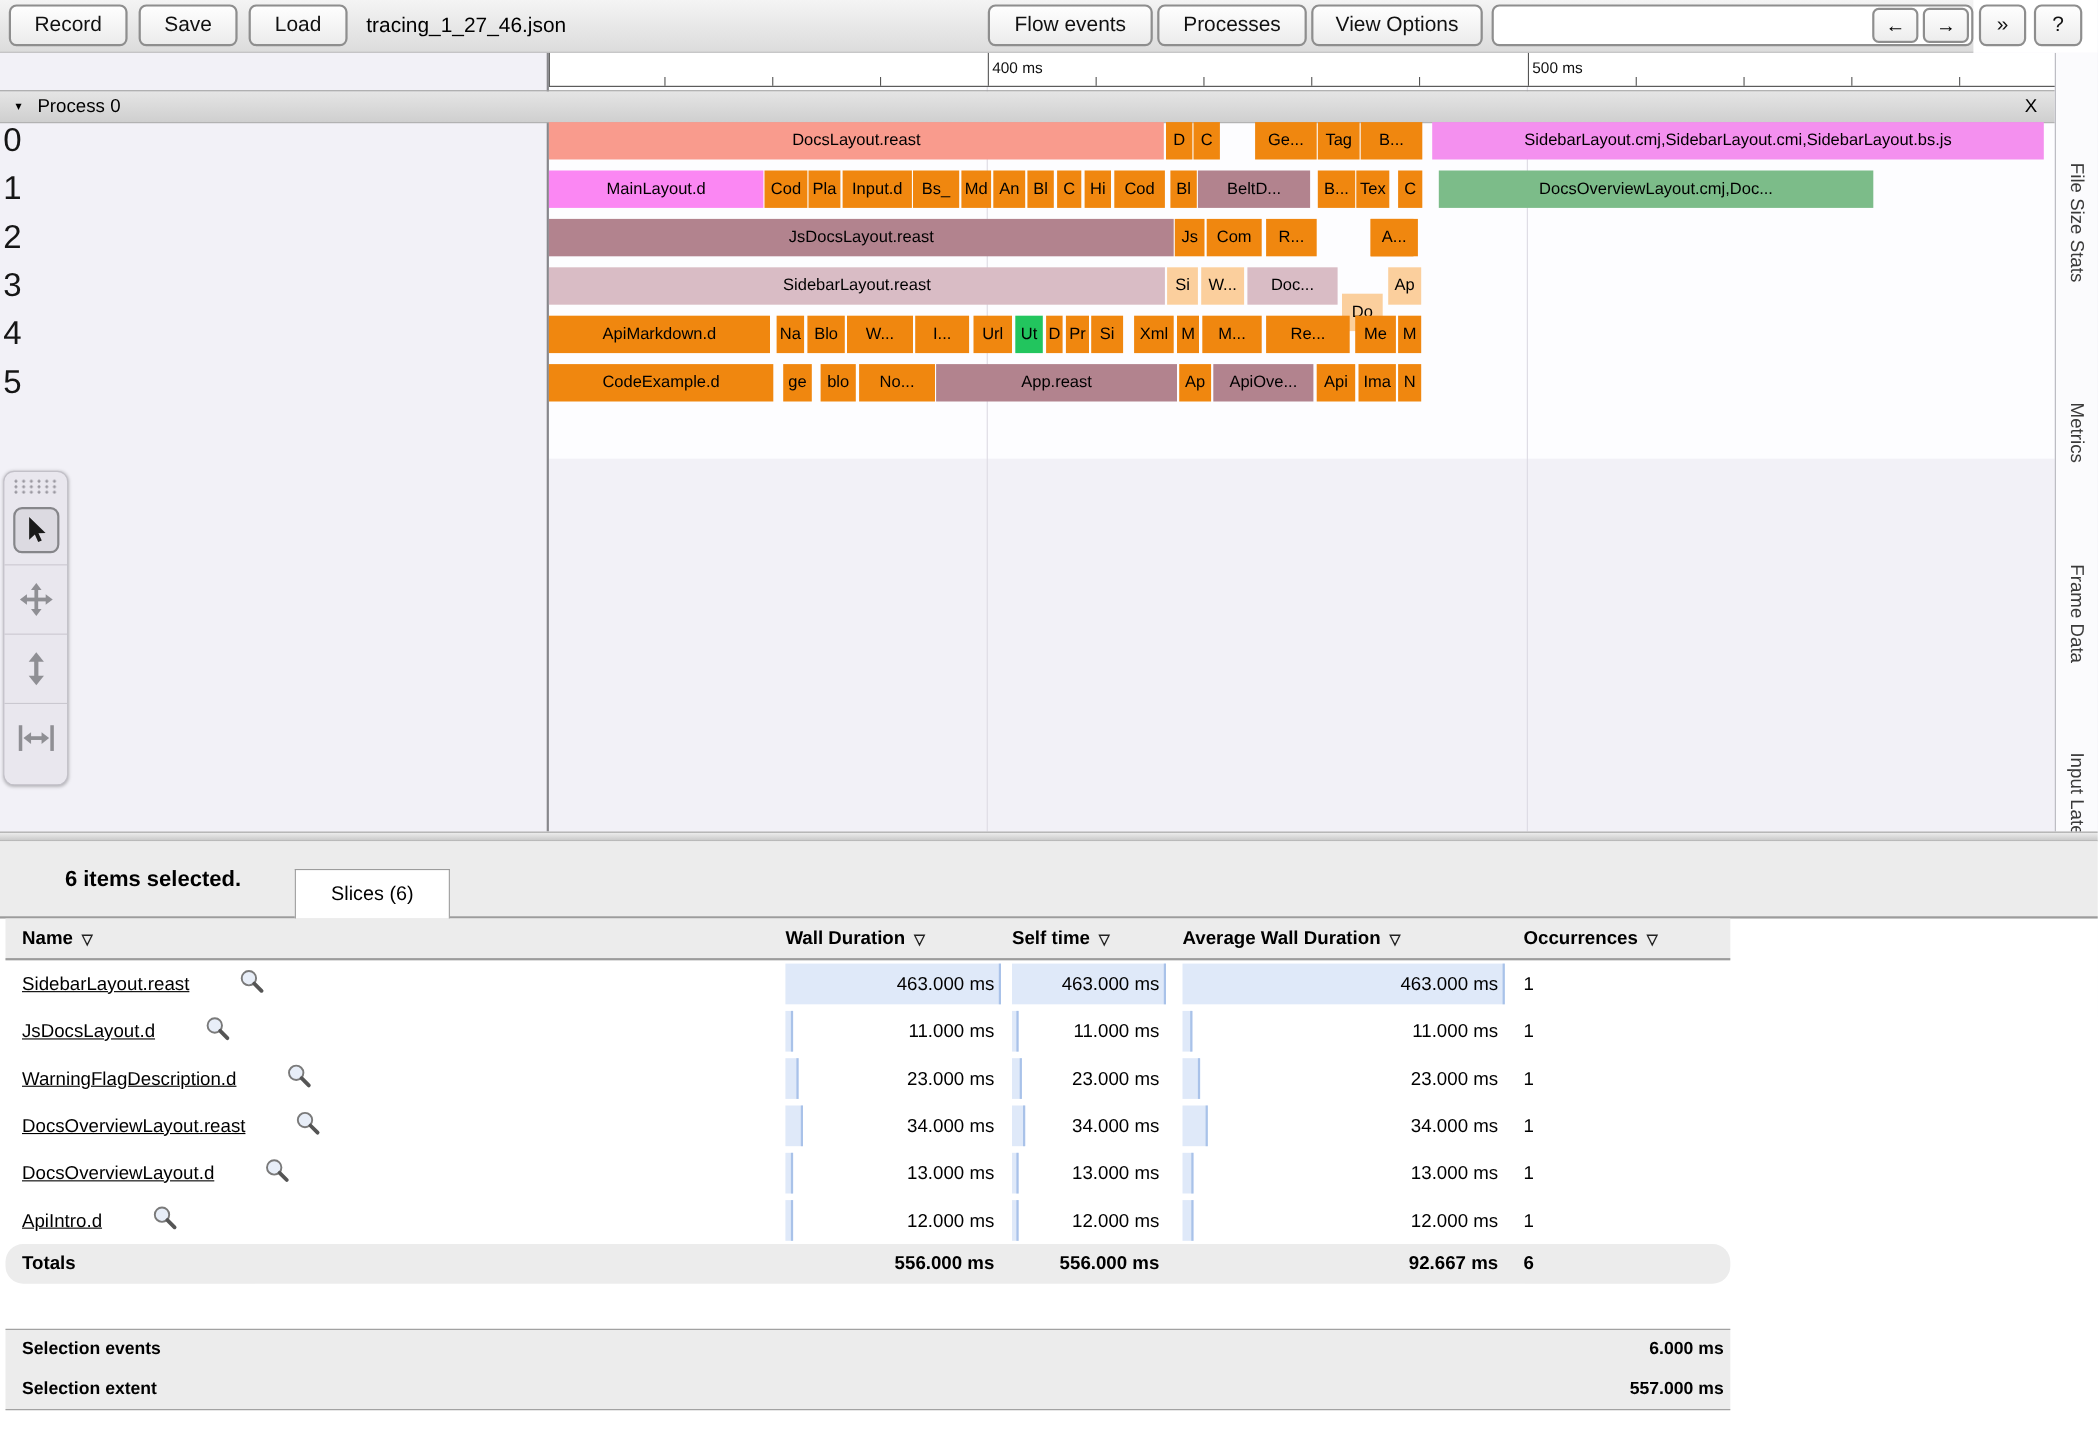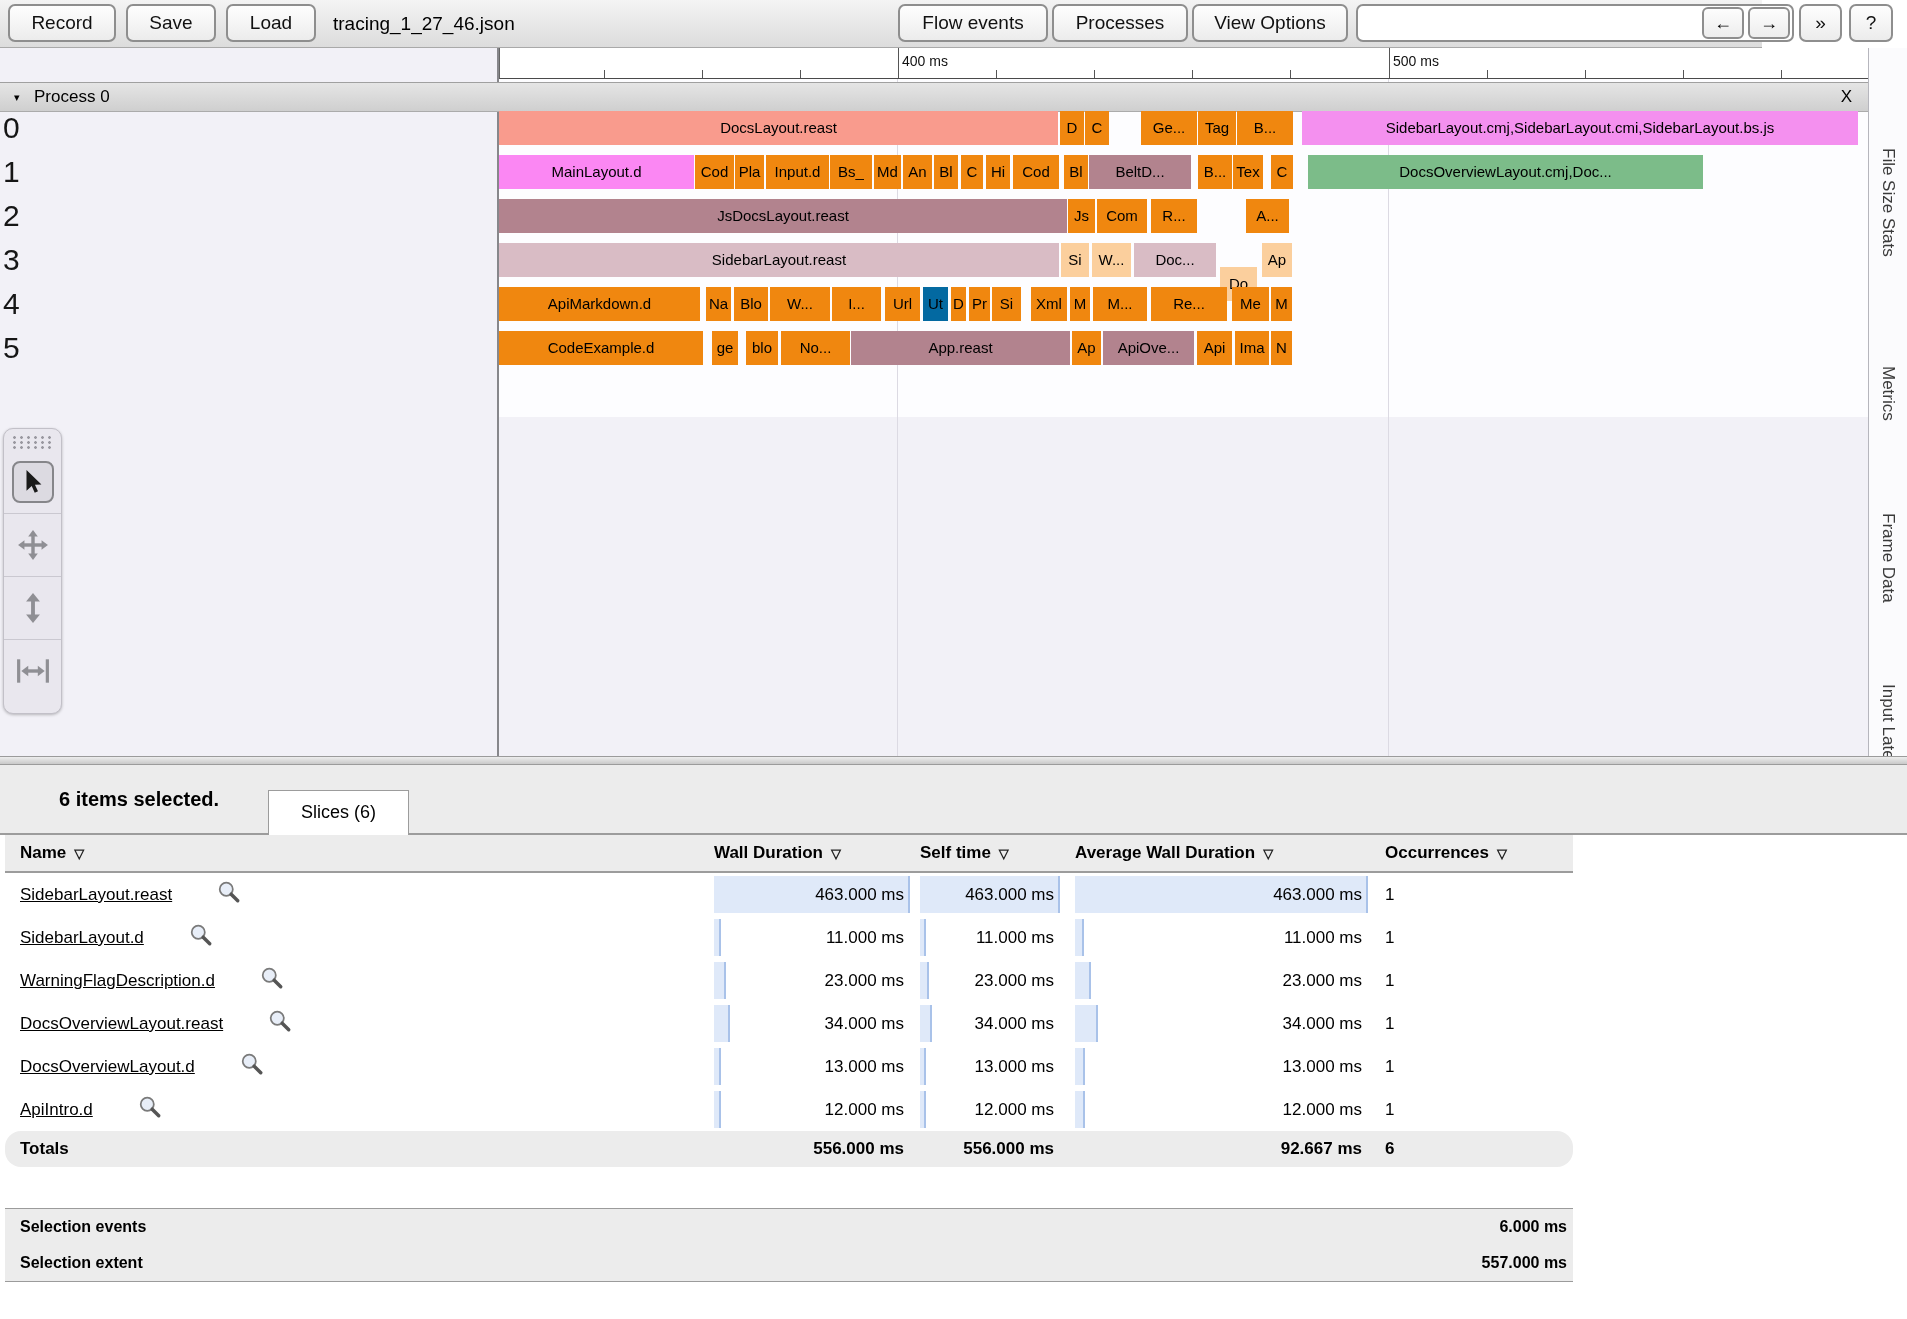--- a/index.html
+++ b/index.html
@@ -3,21 +3,21 @@
 <meta charset="utf-8">
 <style>
   html,body{margin:0;padding:0;}
   body{
     width:1907px;height:1319px;position:relative;overflow:hidden;
     background:#fff;font-family:"Liberation Sans",sans-serif;color:#000;
     -webkit-font-smoothing:antialiased;
   }
   
   #toolbar{position:absolute;left:0;top:0;width:1762px;height:47px;
-    background:linear-gradient(#f4f4f4,#dcdcdc);border-bottom:1px solid #a9a9a9;}
+    background:linear-gradient(#f4f4f4,#dcdcdc);border-bottom:1px solid #a9a9a9;padding-left:32px;}
   .tbtn{position:absolute;top:4px;height:38px;box-sizing:border-box;
     border:2px solid #8e8e8e;border-radius:7px;
     background:linear-gradient(#fefefe,#ececec);
     font-size:19px;line-height:34px;text-align:center;color:#111;cursor:default;}
   #btn-record{left:8px;width:108px;}
   #btn-save{left:126px;width:90px;}
   #btn-load{left:226px;width:90px;}
   #filename{position:absolute;left:333px;top:0;height:47px;line-height:47px;font-size:19px;}
   #btn-flow{left:898px;width:150px;}
   #btn-processes{left:1052px;width:136px;}
@@ -191,21 +191,21 @@
       <div class="seg" title="Doc..." style="left: 1134px; top: 195px; width: 82px; background: rgb(217, 188, 197);">Doc...</div>
       <div class="seg" title="Do" style="left: 1220px; top: 195px; width: 37px; background: rgb(251, 207, 157); margin-top: 24px;">Do</div>
       <div class="seg" title="Ap" style="left: 1262px; top: 195px; width: 30px; background: rgb(251, 207, 157);">Ap</div>
       <div class="track-num" style="top: 239px;">4</div>
       <div class="seg" title="ApiMarkdown.d" style="left: 499px; top: 239px; width: 201px; background: rgb(240, 135, 15);">ApiMarkdown.d</div>
       <div class="seg" title="Na" style="left: 706px; top: 239px; width: 25px; background: rgb(240, 135, 15);">Na</div>
       <div class="seg" title="Blo" style="left: 734px; top: 239px; width: 34px; background: rgb(240, 135, 15);">Blo</div>
       <div class="seg" title="W..." style="left: 770px; top: 239px; width: 60px; background: rgb(240, 135, 15);">W...</div>
       <div class="seg" title="I..." style="left: 832px; top: 239px; width: 49px; background: rgb(240, 135, 15);">I...</div>
       <div class="seg" title="Url" style="left: 885px; top: 239px; width: 35px; background: rgb(240, 135, 15);">Url</div>
-      <div class="seg" title="Ut" style="left: 923px; top: 239px; width: 25px; background: #0369a1;">Ut</div>
+      <div class="seg" title="Ut" style="left: 923px; top: 239px; width: 25px; background: #22c55e;">Ut</div>
       <div class="seg" title="D" style="left: 951px; top: 239px; width: 15px; background: rgb(240, 135, 15);">D</div>
       <div class="seg" title="Pr" style="left: 969px; top: 239px; width: 21px; background: rgb(240, 135, 15);">Pr</div>
       <div class="seg" title="Si" style="left: 992px; top: 239px; width: 29px; background: rgb(240, 135, 15);">Si</div>
       <div class="seg" title="Xml" style="left: 1031px; top: 239px; width: 36px; background: rgb(240, 135, 15);">Xml</div>
       <div class="seg" title="M" style="left: 1070px; top: 239px; width: 20px; background: rgb(240, 135, 15);">M</div>
       <div class="seg" title="M..." style="left: 1093px; top: 239px; width: 54px; background: rgb(240, 135, 15);">M...</div>
       <div class="seg" title="Re..." style="left: 1151px; top: 239px; width: 76px; background: rgb(240, 135, 15);">Re...</div>
       <div class="seg" title="Me" style="left: 1232px; top: 239px; width: 37px; background: rgb(240, 135, 15);">Me</div>
       <div class="seg" title="M" style="left: 1271px; top: 239px; width: 21px; background: rgb(240, 135, 15);">M</div>
       <div class="track-num" style="top: 283px;">5</div>
@@ -301,21 +301,21 @@
           </div>
           <div></div>
           <div class="num-cell">
             <div class="bar" style="width: 291px;"></div>
             <span class="val">463.000 ms</span>
           </div>
           <div></div>
           <div class="occ-cell">1</div>
         </div>
         <div class="drow grid">
-          <div class="name-cell"><span class="name-link">SidebarLayout.d</span><svg width="24" height="24" viewBox="0 0 22 22" class="mag">
+          <div class="name-cell"><span class="name-link">JsDocsLayout.d</span><svg width="24" height="24" viewBox="0 0 22 22" class="mag">
               <circle cx="8.5" cy="8.5" r="6" fill="#e8eef8" stroke="#7a7a7a" stroke-width="1.6"></circle>
               <line x1="13" y1="13" x2="19" y2="19" stroke="#555" stroke-width="3.2" stroke-linecap="round"></line>
             </svg></div>
           <div class="num-cell">
             <div class="bar" style="width: 4.60907px;"></div>
             <span class="val">11.000 ms</span>
           </div>
           <div></div>
           <div class="num-cell">
             <div class="bar" style="width: 4px;"></div>

